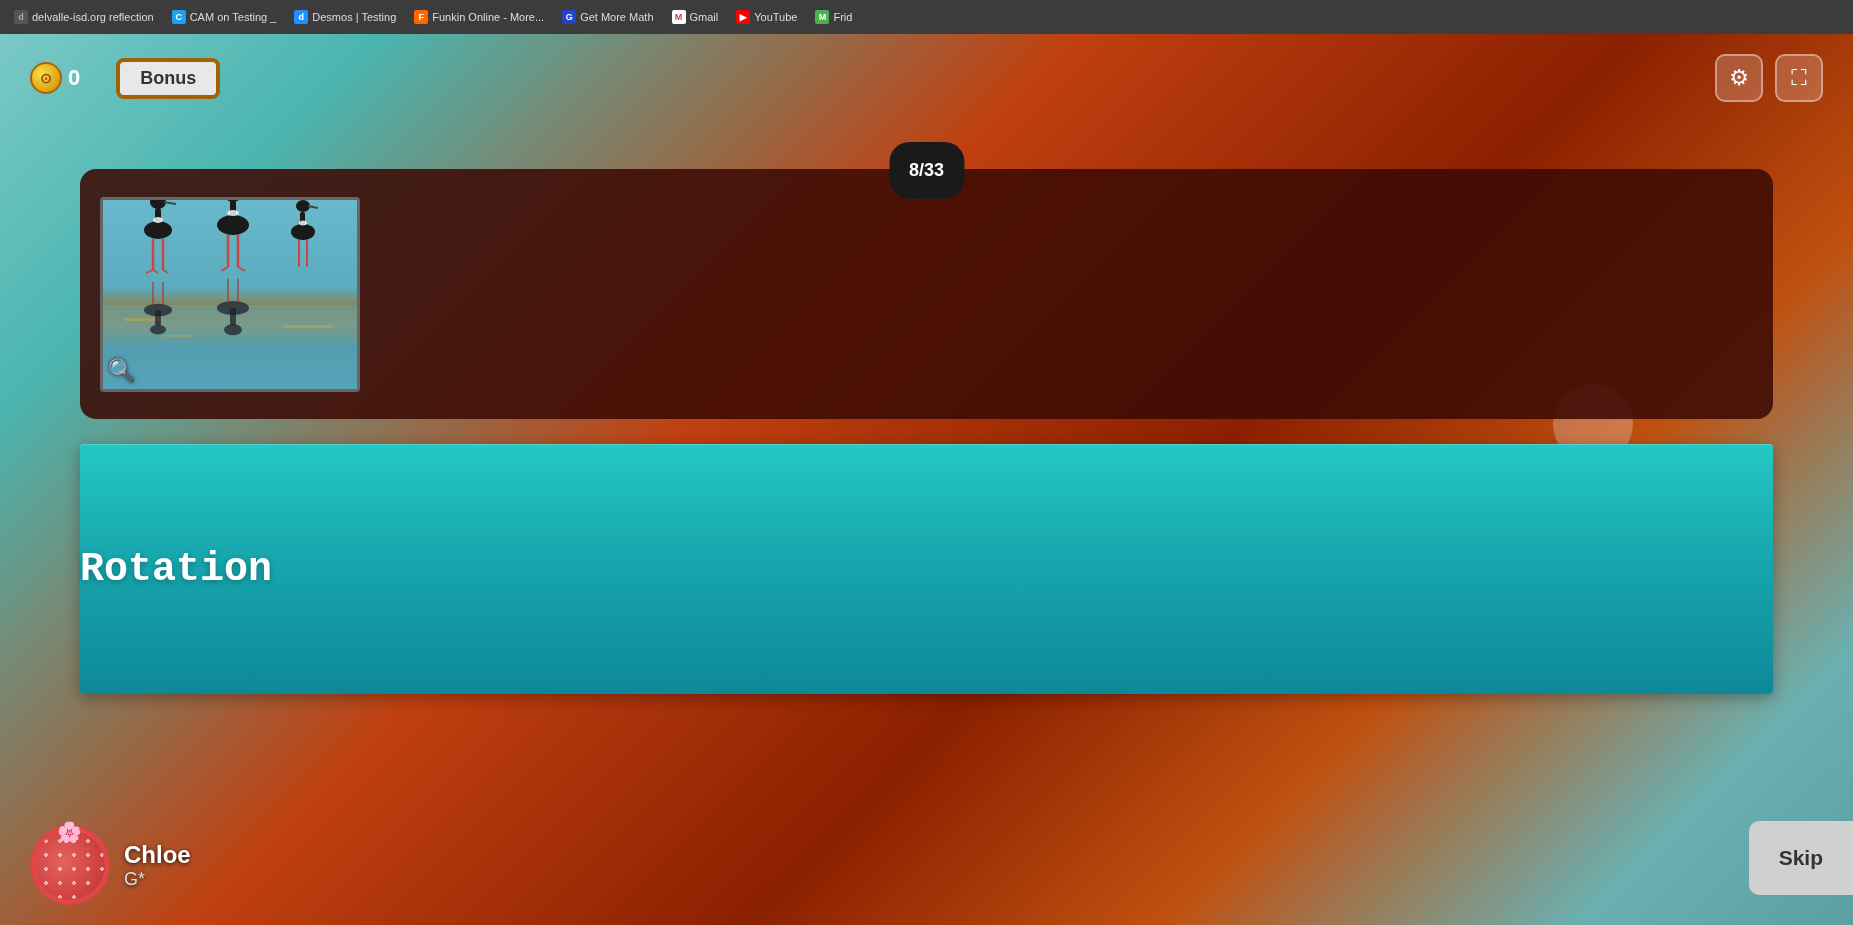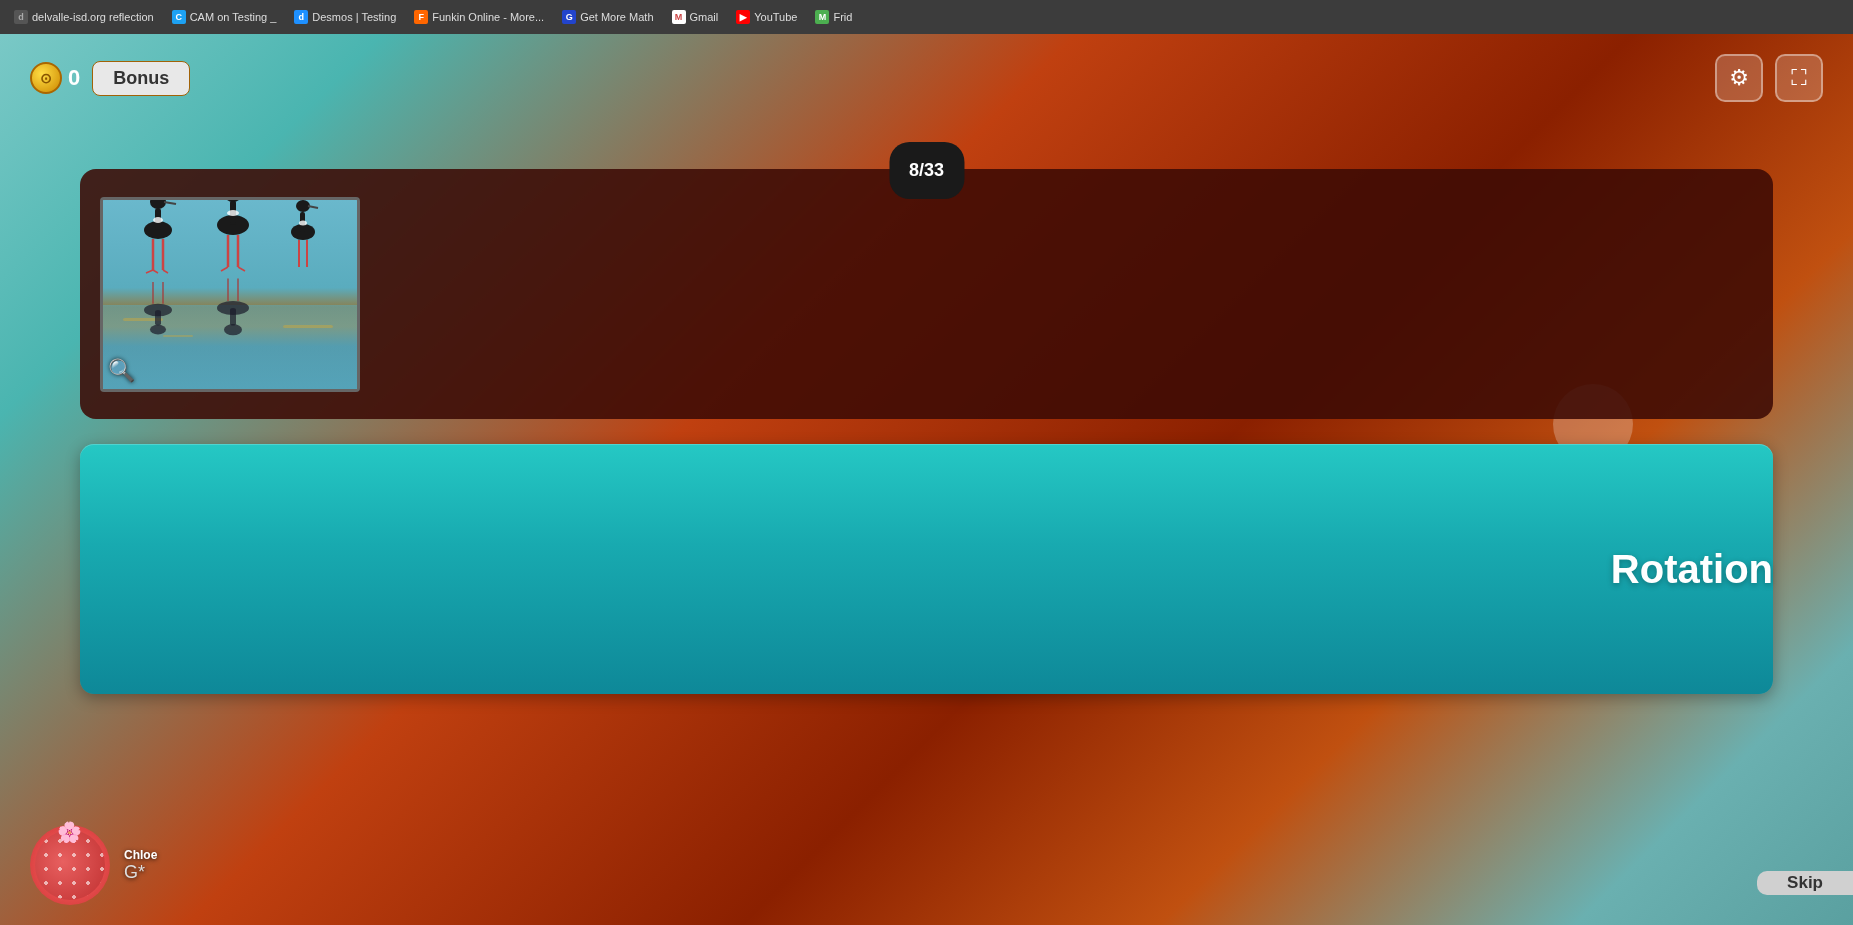--- a/index.html
+++ b/index.html
@@ -123,27 +123,28 @@
       display: flex;
       align-items: center;
       justify-content: center;
       font-size: 14px;
       color: #885500;
       font-weight: bold;
     }
 
     .bonus-btn {
       background: #e8e8e8;
-      border: 1px solid #a16207;
+      border: 4px solid #a16207;
       border-radius: 8px;
       padding: 6px 20px;
       font-size: 18px;
       font-weight: bold;
       color: #333;
       cursor: pointer;
+      margin-left: 24px;
     }
 
     .top-right-controls {
       display: flex;
       gap: 12px;
     }
 
     .icon-btn {
       width: 48px;
       height: 48px;
@@ -247,31 +248,32 @@
       height: 250px;
       display: flex;
       gap: 16px;
       z-index: 5;
     }
 
     .answer-btn {
       flex: 1;
       background: linear-gradient(180deg, #20c5c0 0%, #15a0a8 40%, #0d8090 100%);
       border: none;
-      border-radius: 14px;
+      border-radius: 4px;
       color: white;
       font-size: 40px;
       font-weight: bold;
       cursor: pointer;
       display: flex;
       align-items: center;
-      justify-content: flex-end;
+      justify-content: flex-start;
       text-shadow: 0 2px 6px rgba(0,0,0,0.3);
       transition: opacity 0.1s;
       box-shadow: 0 4px 15px rgba(0,0,0,0.3), inset 0 1px 0 rgba(255,255,255,0.2);
+      font-family: Liberation Mono, monospace;
     }
 
     .answer-btn:nth-child(1) {
       background: linear-gradient(180deg, #25c8c4 0%, #18aab0 40%, #0e8898 100%);
     }
     .answer-btn:nth-child(2) {
       background: linear-gradient(180deg, #1dbeba 0%, #15a0a6 40%, #0d8590 100%);
     }
     .answer-btn:nth-child(3) {
       background: linear-gradient(180deg, #1cc0bc 0%, #14a2a8 40%, #0c8690 100%);
@@ -321,41 +323,41 @@
       inset: 0;
       border-radius: 50%;
       background-image: radial-gradient(circle, white 2px, transparent 2px);
       background-size: 14px 14px;
       background-position: 4px 4px;
       opacity: 0.6;
     }
 
     .player-name {
       color: white;
-      font-size: 12px;
+      font-size: 24px;
       font-weight: bold;
       text-shadow: 0 1px 4px rgba(0,0,0,0.8);
     }
 
     .player-score {
       color: #ddd;
       font-size: 18px;
       text-shadow: 0 1px 4px rgba(0,0,0,0.8);
     }
 
     
     .skip-btn {
       position: absolute;
       bottom: 30px;
       right: 0px;
       background: #d0d0d0;
       border: none;
       border-radius: 10px 0 0 10px;
-      padding: 2px 30px;
-      font-size: 17px;
+      padding: 25px 30px;
+      font-size: 21px;
       font-weight: bold;
       color: #333;
       cursor: pointer;
       z-index: 10;
     }
 
     
     .blob {
       position: absolute;
       border-radius: 50%;

